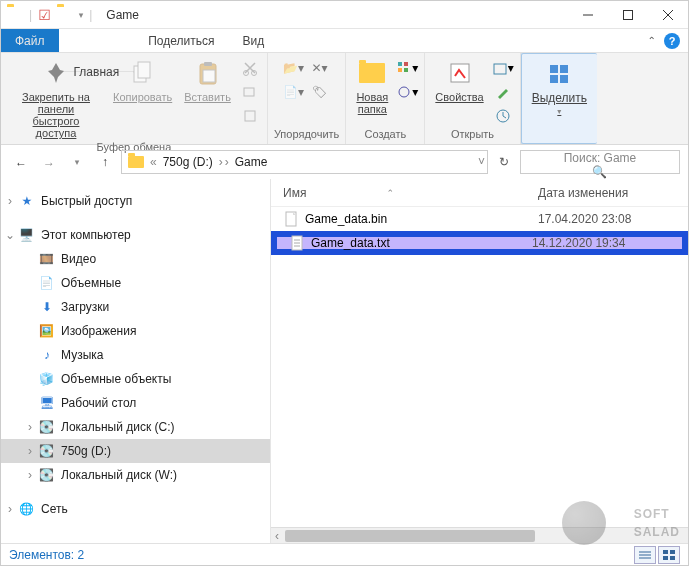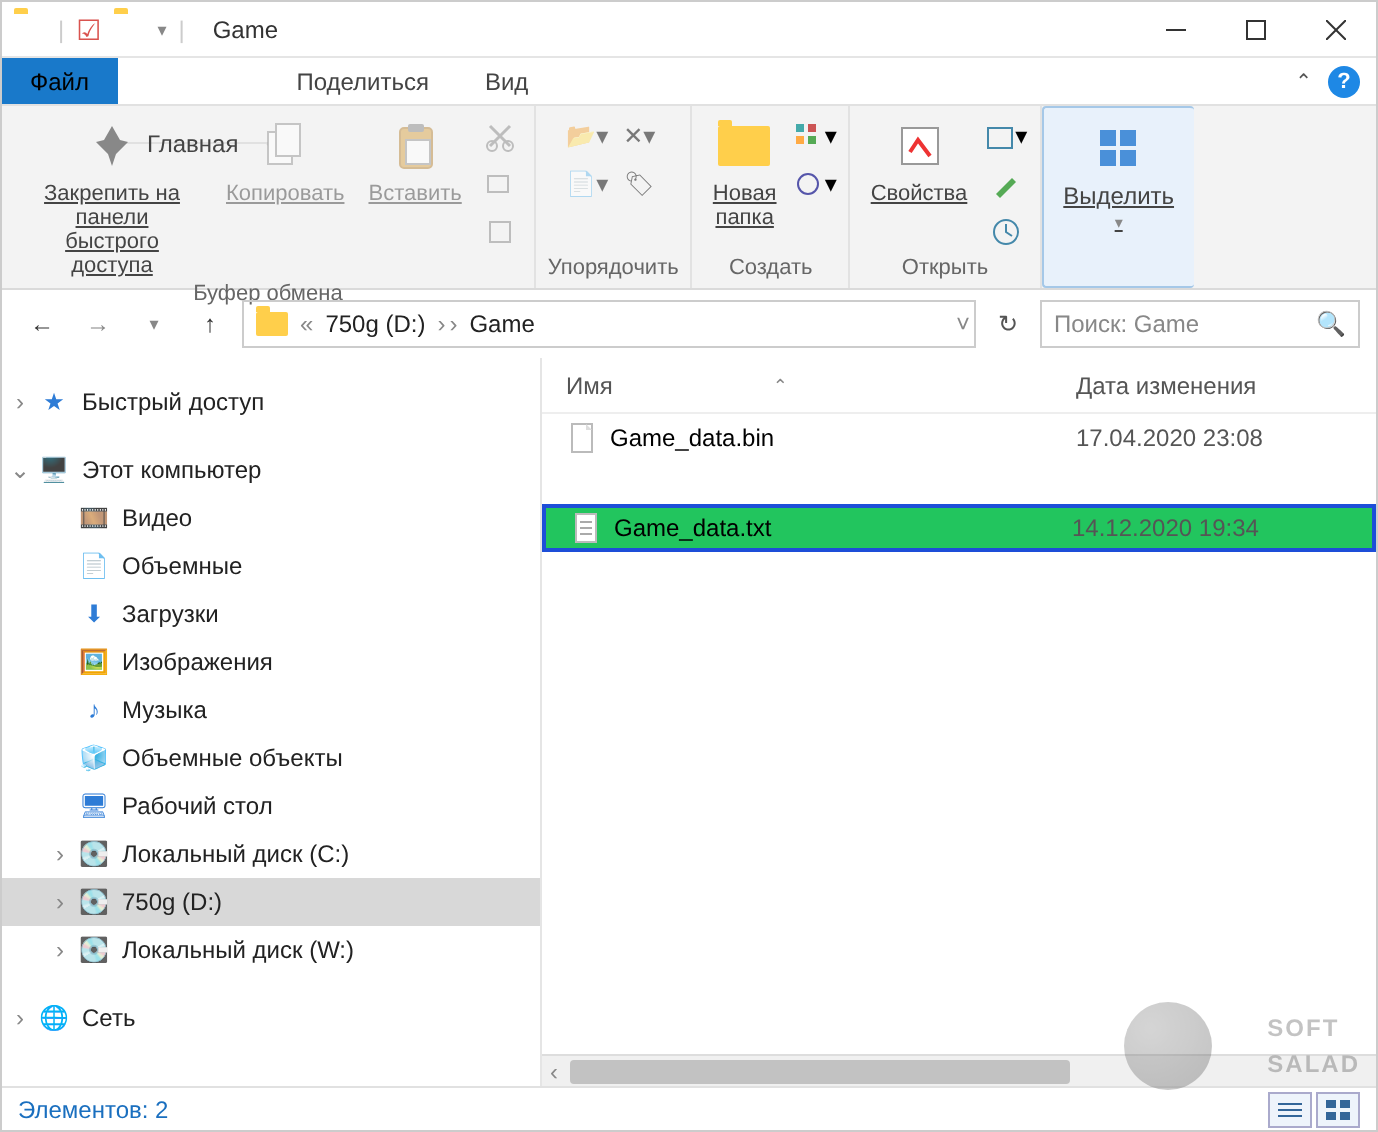--- a/index.html
+++ b/index.html
@@ -9,21 +9,21 @@
   .titlebar { height: 28px; display: flex; align-items: center; background: #fff; border-bottom: 1px solid #e5e5e5; }
   .titlebar .qat { display: flex; align-items: center; gap: 6px; padding: 0 6px; }
   .titlebar .qat svg, .titlebar .qat .ico { width: 16px; height: 16px; }
   .titlebar .title { flex: 1; padding-left: 8px; color: #333; }
   .winbtns { display: flex; }
   .winbtn { width: 40px; height: 28px; display: flex; align-items: center; justify-content: center; color: #333; }
 
   
   .tabs { height: 24px; display: flex; align-items: stretch; background: #fff; border-bottom: 1px solid #e1e1e1; }
   .tab { padding: 0 14px; display: flex; align-items: center; color: #444; cursor: default; }
-  .tab.file { background: #1979ca; color: #000000; }
+  .tab.file { background: #1979ca; color: #e5e5e5; }
   .tab.active { background: #f3f3f3; border-top: 1px solid #e1e1e1; border-left: 1px solid #e1e1e1; border-right: 1px solid #e1e1e1; border-bottom: 1px solid #f3f3f3; margin-bottom: -1px; margin-top: 42px; }
   .tabs .spacer { flex: 1; }
   .tabs .right { display: flex; align-items: center; gap: 8px; padding-right: 8px; color: #555; }
   .help-circle { width: 16px; height: 16px; border-radius: 50%; background: #1e88e5; color: #fff; display: flex; align-items: center; justify-content: center; font-size: 11px; font-weight: bold; }
 
   
   .ribbon { height: 92px; background: #f3f3f3; display: flex; border-bottom: 1px solid #dadada; }
   .group { display: flex; flex-direction: column; align-items: center; border-right: 1px solid #e2e2e2; padding: 2px 6px 0 6px; }
   .group-body { flex: 1; display: flex; align-items: flex-start; gap: 4px; }
   .group-label { font-size: 11px; color: #666; text-align: left; padding-bottom: 2px; height: 16px; }
@@ -37,42 +37,42 @@
 
   
   .addrrow { height: 34px; display: flex; align-items: center; gap: 4px; padding: 0 8px; background: #fff; }
   .navbtn { width: 24px; height: 24px; display: flex; align-items: center; justify-content: center; color: #888; }
   .navbtn.enabled { color: #333; }
   .addrbox { flex: 1; height: 24px; border: 1px solid #ccc; display: flex; align-items: center; padding: 0 2px; gap: 2px; }
   .addrbox .crumb { padding: 0 4px; color: #222; display: flex; align-items: center; gap: 4px; height: 100%; }
   .addrbox .sep { color: #888; }
   .addrbox .flex { flex: 1; }
   .refresh { width: 24px; height: 24px; display: flex; align-items: center; justify-content: center; color: #555; }
-  .searchbox { width: 160px; height: 24px; border: 1px solid #ccc; display: flex; align-items: center; padding: 0 6px; color: #888; }
+  .searchbox { width: 160px; height: 24px; border: 1px solid #ccc; display: flex; align-items: center; padding: 0 6px; color: #888; flex-direction: column; }
   .searchbox .ph { flex: 1; }
 
   
   .body { display: flex; height: calc(100% - 28px - 24px - 92px - 34px - 22px); }
   .tree { width: 270px; border-right: 1px solid #e5e5e5; padding: 10px 0; overflow: hidden; }
   .tree-item { display: flex; align-items: center; height: 24px; padding-left: 18px; gap: 6px; color: #222; cursor: default; position: relative; }
   .tree-item.sub { padding-left: 38px; }
   .tree-item.selected { background: #d8d8d8; }
   .tree-item .twisty { position: absolute; left: 4px; color: #888; width: 10px; text-align: center; }
   .tree-item.sub .twisty { left: 24px; }
   .tree-ico { width: 16px; height: 16px; display: flex; align-items: center; justify-content: center; }
   .tree-spacer { height: 10px; }
 
   .files { flex: 1; display: flex; flex-direction: column; position: relative; }
   .cols { display: flex; height: 28px; align-items: center; border-bottom: 1px solid #eee; color: #555; }
   .col-name { flex: 1; padding-left: 12px; display: flex; align-items: center; gap: 80px; }
   .col-date { width: 150px; }
   .filerow { display: flex; height: 24px; align-items: center; }
   .filerow .fn { flex: 1; padding-left: 12px; display: flex; align-items: center; gap: 6px; }
   .filerow .fd { width: 150px; color: #555; }
-  .filerow.selected { background: #22c55e; border: 2px solid #1d4ed8; margin-top: 21px; }
+  .filerow.selected { background: #c4b5fd; border: 6px solid #1d4ed8; }
   .file-ico { width: 16px; height: 16px; }
   .hscroll { position: absolute; bottom: 0; left: 0; right: 0; height: 16px; background: #f0f0f0; border-top: 1px solid #ddd; display:flex; align-items:center; }
   .hscroll .thumb { height: 12px; background:#c2c2c2; border-radius:2px; margin-left:2px; width:60%; }
 
   
   .status { height: 22px; border-top: 1px solid #e1e1e1; display: flex; align-items: center; padding: 0 8px; color: #1a6fbf; font-size: 11px; }
   .status .flex { flex: 1; }
   .viewbtn { width: 22px; height: 18px; border: 1px solid #aac; display: flex; align-items: center; justify-content: center; margin-left: 2px; background:#eef4fb; }
 
   

